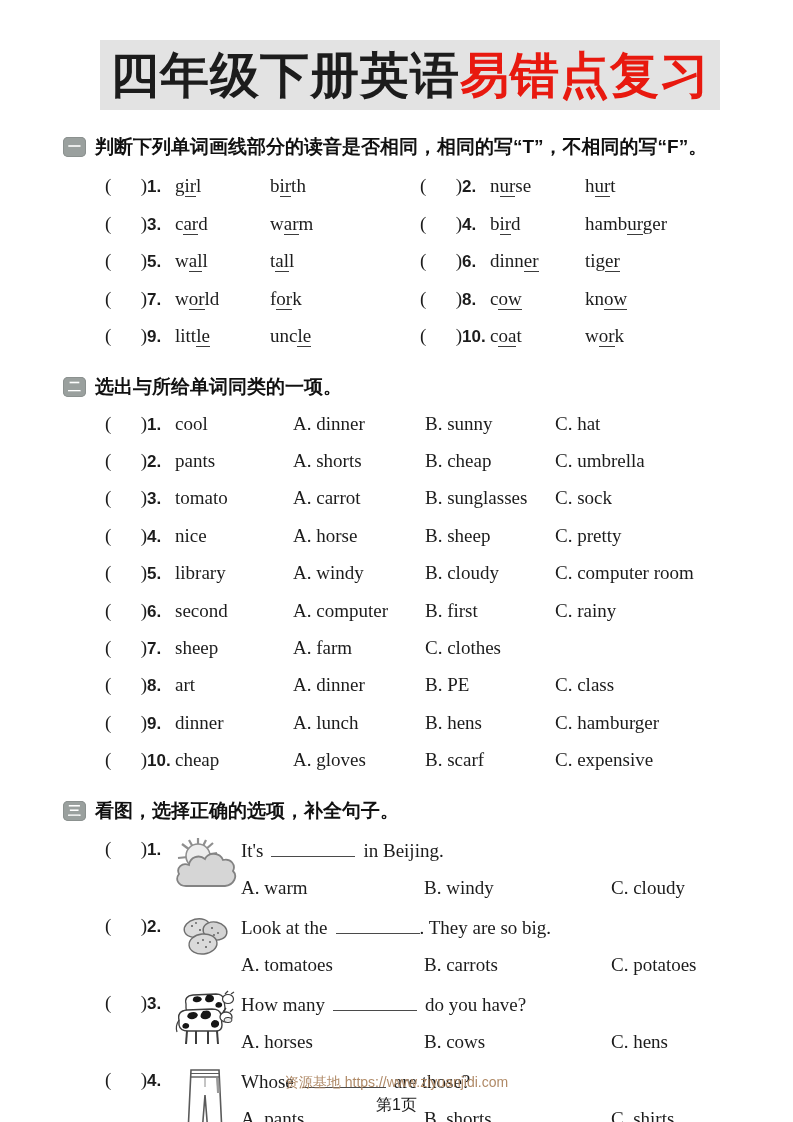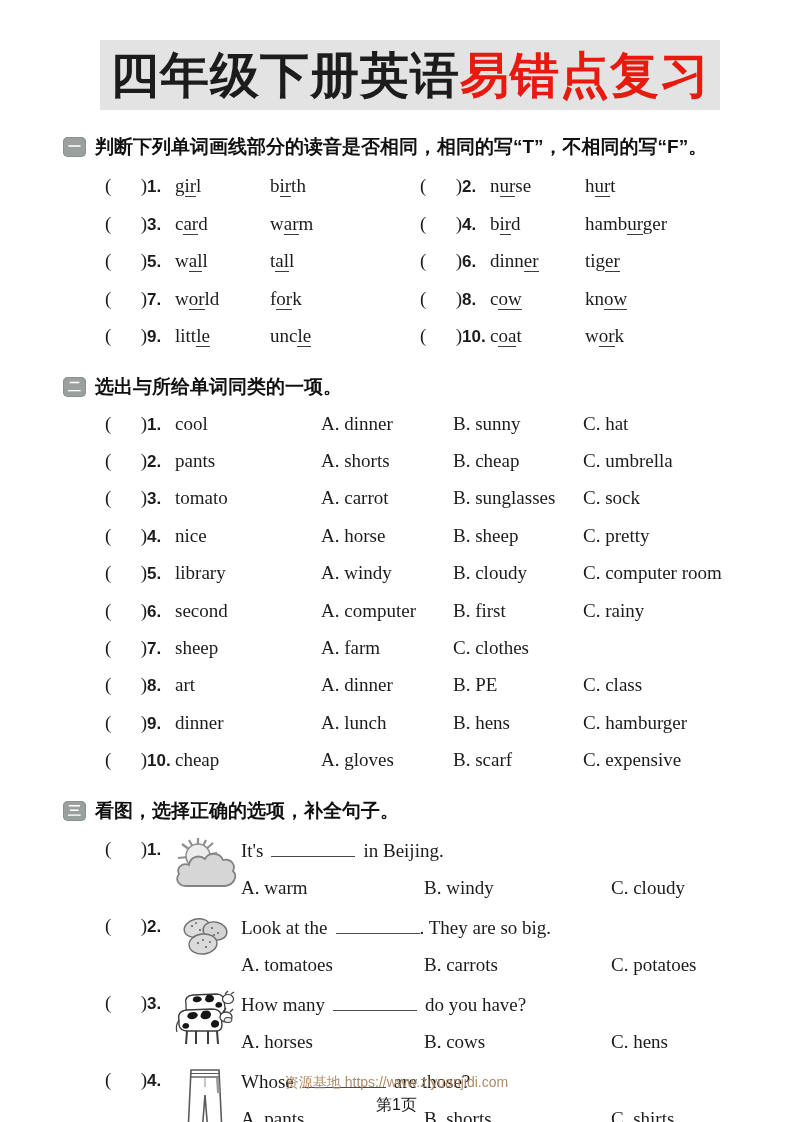--- a/index.html
+++ b/index.html
@@ -42,21 +42,21 @@
     margin:8px 0 2px 42px;
     display:grid; grid-template-columns:315px 1fr;
   }
   .s1-item { display:flex; align-items:baseline; line-height:36.5px; font-size:19px; }
   .s1-item .w1 { min-width:95px; margin-left:2px; }
 
   
   .s2-list { margin:6px 0 2px 42px; }
   .s2-item { display:flex; align-items:baseline; line-height:36.4px; font-size:19px; }
   .s2-item .word { width:118px; margin-left:2px; }
-  .s2-item .oA  { width:132px;margin-left:28px; }
+  .s2-item .oA  { width:132px; }
   .s2-item .oB  { width:130px; }
 
   
   .s3-list { margin:10px 0 0 42px; }
   .s3-item { display:flex; align-items:flex-start; margin-bottom:7px; min-height:70px; }
   .s3-head { display:flex; align-items:baseline; width:64px; flex:none; padding-top:4px; font-size:19px; }
   .s3-icon { width:72px; flex:none; display:flex; justify-content:center; padding-top:2px; }
   .s3-body { flex:1; font-size:19px; }
   .s3-sentence { line-height:27px; padding-top:3px; }
   .blank {

